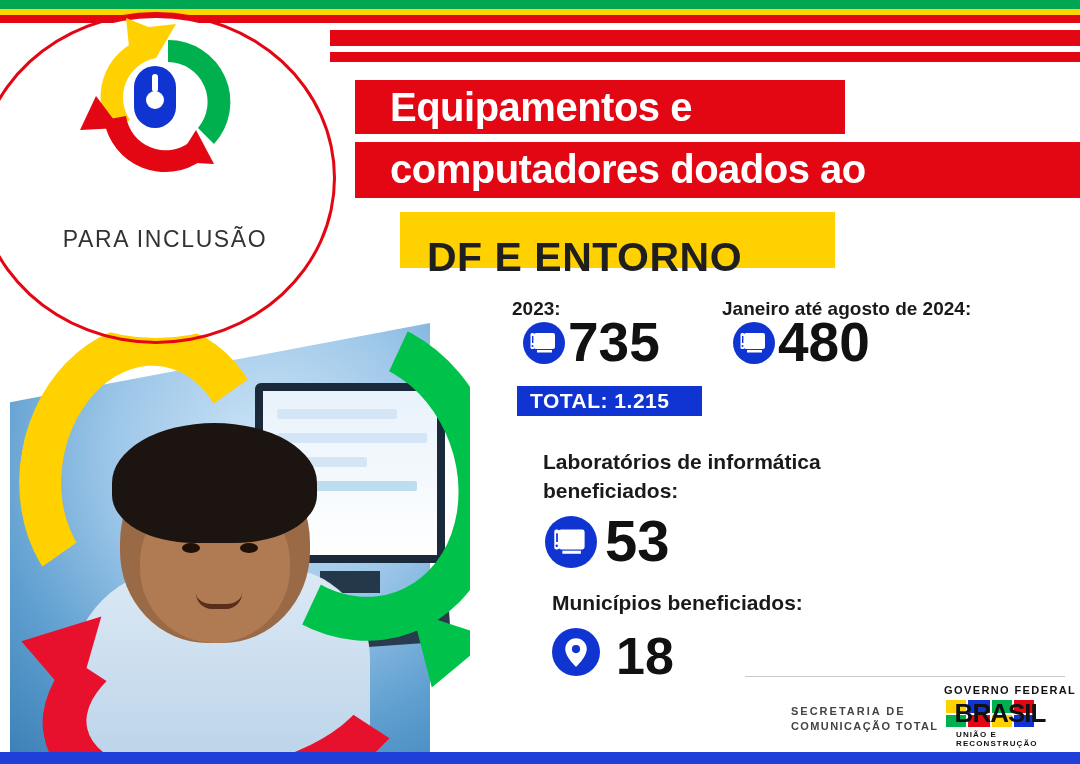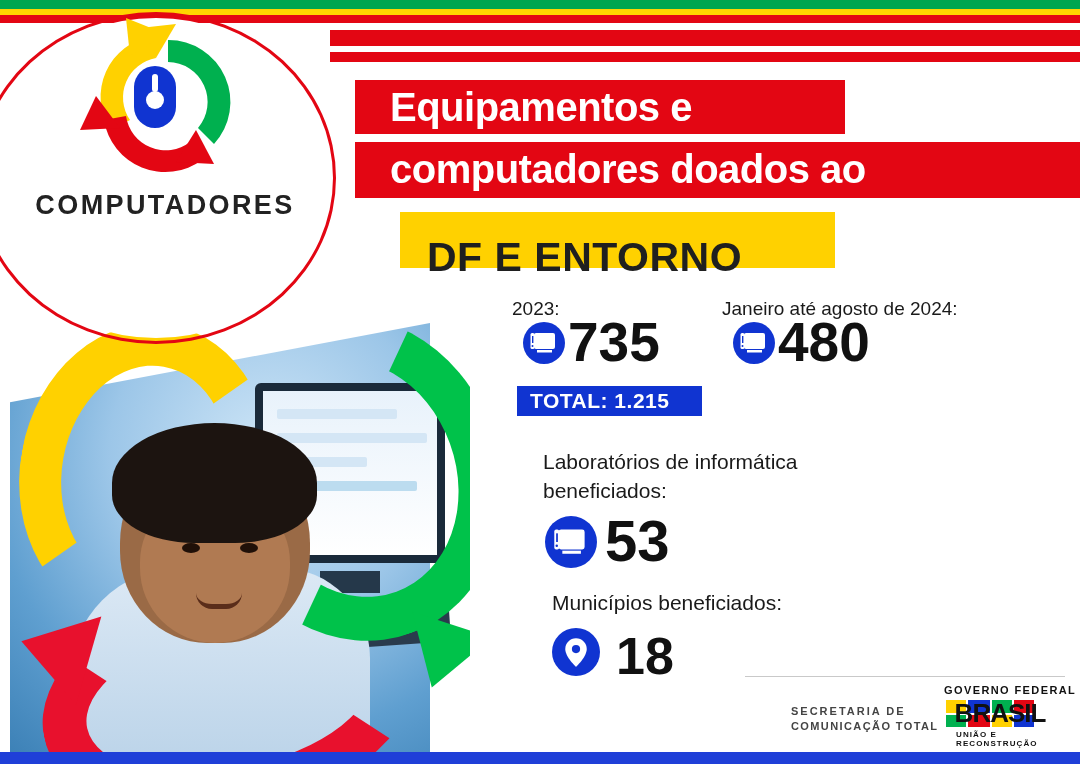--- a/index.html
+++ b/index.html
@@ -138,21 +138,21 @@
     position:absolute; left:400px; top:212px; width:435px; height:56px;
     background:#ffd100;
   }
   .hl3-text {
     position:absolute; left:427px; top:212px; color:#1f1f1f; font-weight:bold;
     font-size:41px; line-height:56px; letter-spacing:0.5px; white-space:nowrap;margin-top:17px;
   }
 
   
   .stat-label {
-    position:absolute; font-size:19px; font-weight:normal; color:#1a1a1a; white-space:nowrap;
+    position:absolute; font-size:19px; font-weight:bold; color:#1a1a1a; white-space:nowrap;
   }
   .stat-num {
     position:absolute; font-size:55px; font-weight:bold; color:#111; line-height:55px;
   }
   .lbl-2023 { left:512px; top:298px; }
   .lbl-2024 { left:722px; top:298px; }
   .num-2023 { left:568px; top:315px; }
   .num-2024 { left:778px; top:315px; }
 
   .total-box {
@@ -251,21 +251,21 @@
     <polygon points="126,18 166,34 130,56" fill="#ffd100"></polygon>
 
     <path d="M104 120 a62 62 0 0 0 98 40 l-12 -18 a40 40 0 0 1 -64 -26 z" fill="#e30613"></path>
     <polygon points="196,130 214,164 176,162" fill="#e30613"></polygon>
     <polygon points="96,96 120,128 80,130" fill="#e30613"></polygon>
 
     <rect x="134" y="66" width="42" height="62" rx="21" fill="#1034d1"></rect>
     <rect x="152" y="74" width="6" height="18" rx="3" fill="#ffffff"></rect>
     <circle cx="155" cy="100" r="9" fill="#ffffff"></circle>
   </svg>
-  <div class="logo-title">COMPUTADORES</div>
+  <div class="logo-sub">PARA INCLUSÃO</div>
 </div>
 
 <div class="hl1"></div>
 <div class="hl-text hl1-text">Equipamentos e</div>
 <div class="hl2"></div>
 <div class="hl-text hl2-text">computadores doados ao</div>
 <div class="hl3"></div>
 <div class="hl3-text">DF E ENTORNO</div>
 
 <div class="stat-label lbl-2023">2023:</div>

